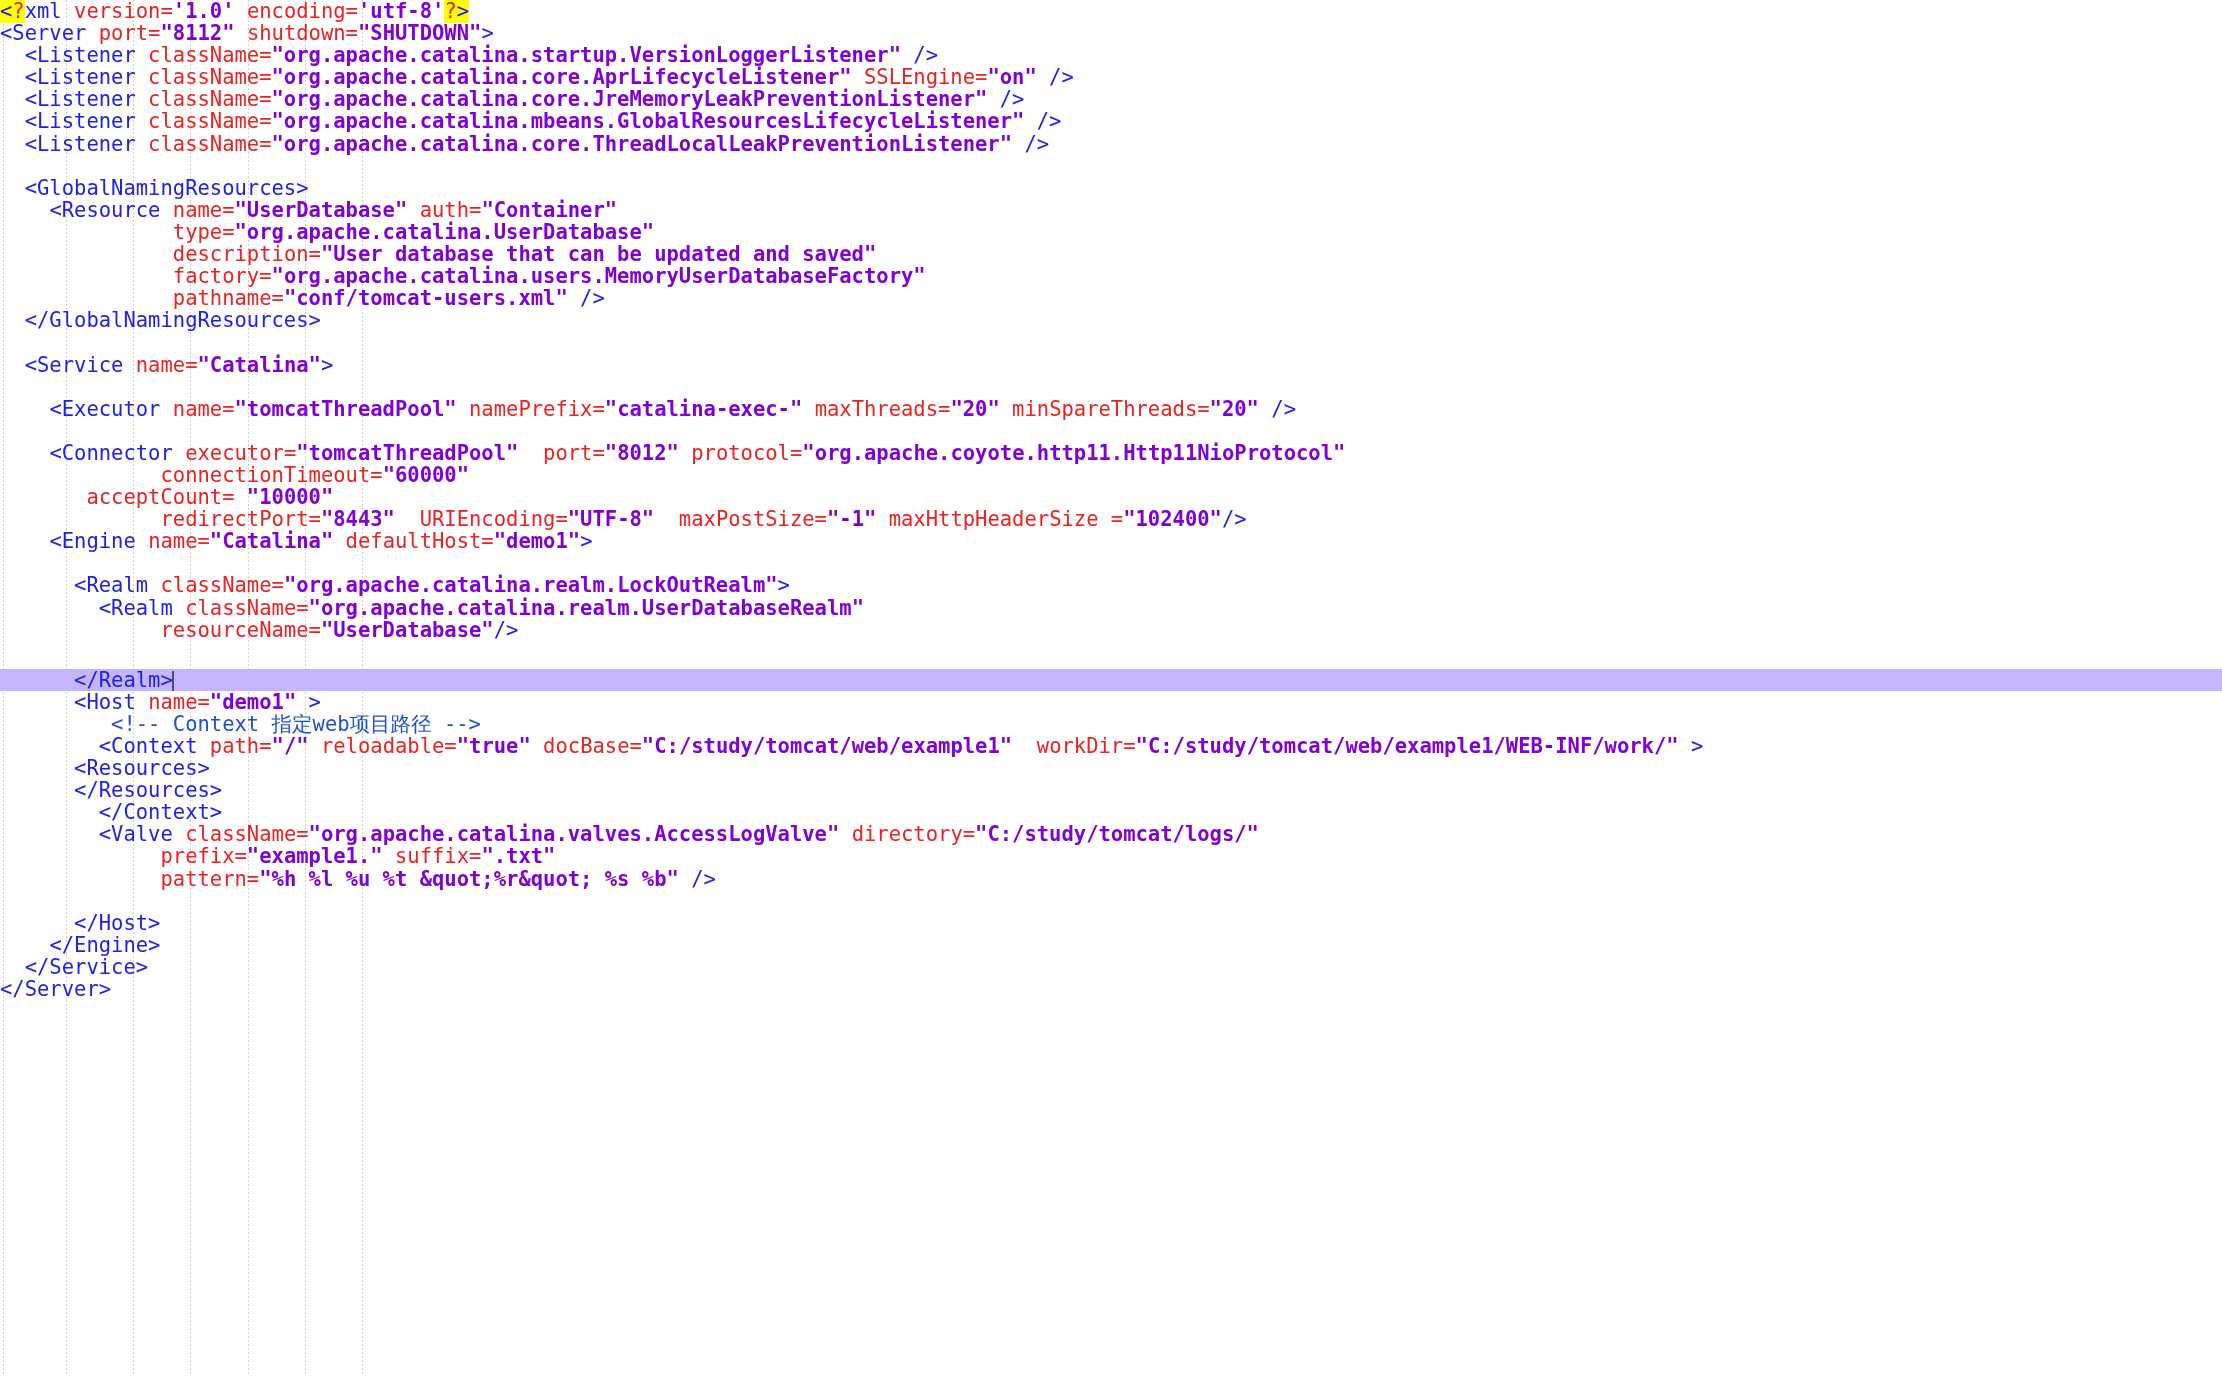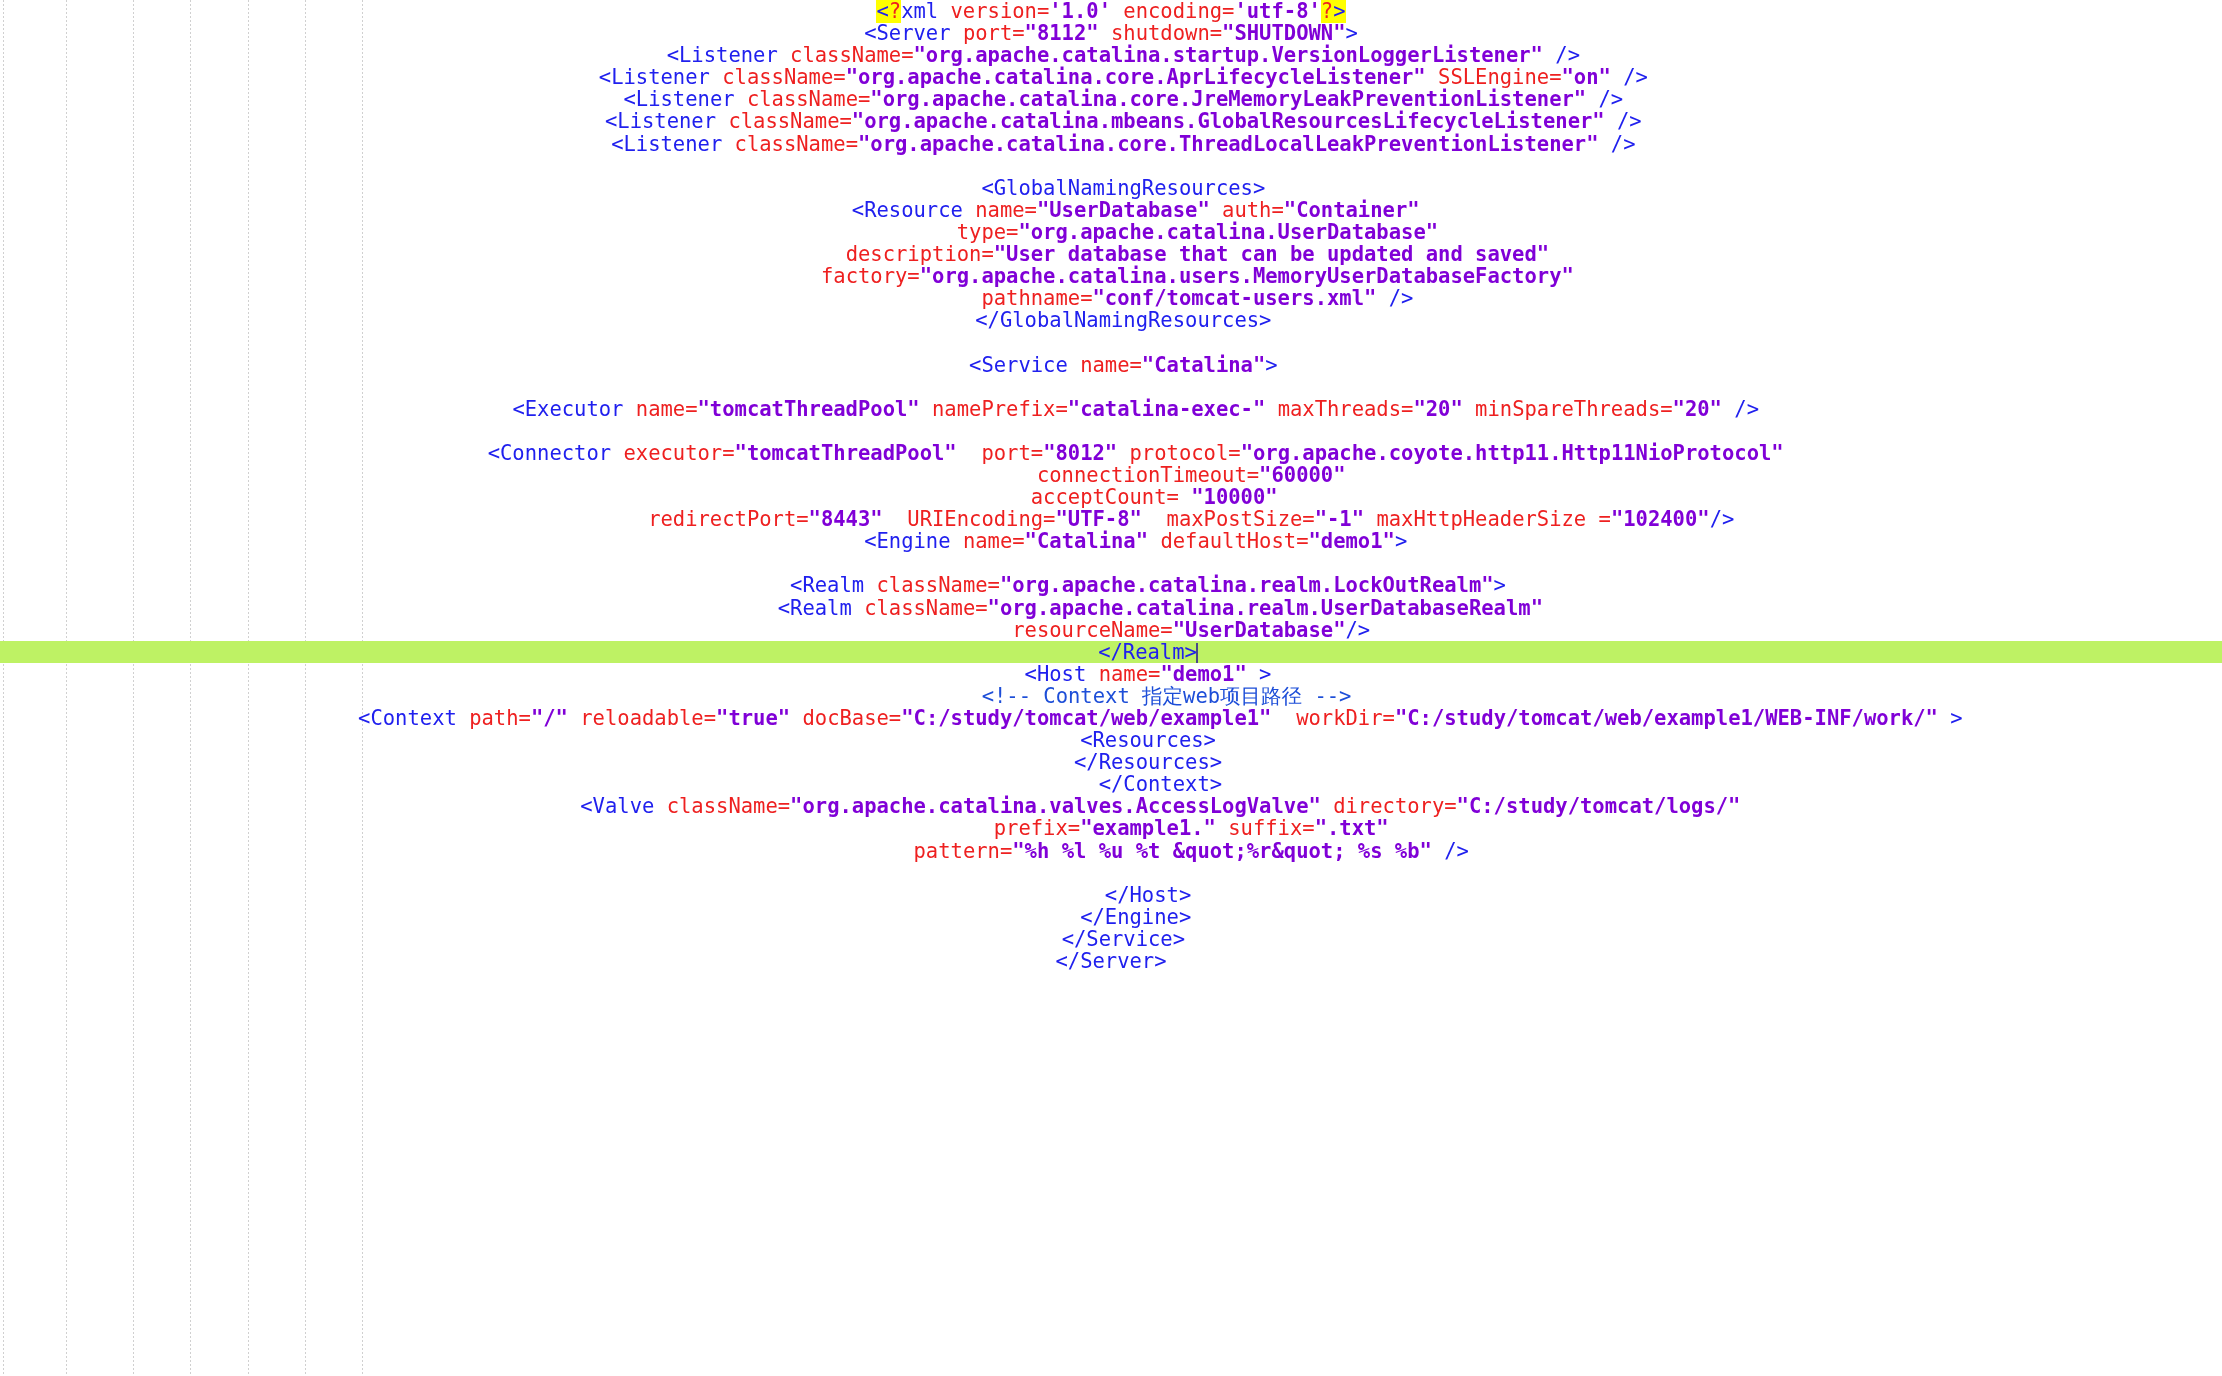--- a/index.html
+++ b/index.html
@@ -12,21 +12,20 @@
     width: 2222px;
     height: 1376px;
     overflow: hidden;
     font-family: "DejaVu Sans Mono", "Liberation Mono", monospace;
   }
   #editor {
     position: relative;
     width: 2022px;
     height: 1376px;
     background: #ffffff;
-    text-align: center;
   }
   
   .guides {
     position: absolute;
     top: 0;
     left: 0;
     width: 2222px;
     height: 1376px;
     pointer-events: none;
   }
@@ -50,21 +49,22 @@
     letter-spacing: 0px;
     white-space: pre;
     font-family: "DejaVu Sans Mono", "Liberation Mono", monospace;
   }
   .line {
     height: 22.1px;
     white-space: pre;
     position: relative;
   }
   .line.current {
-    background: #bef264;
+    background: #c4b5fd;
+    margin-top: 28px;
   }
   
   .tag      { color: #2020ee; }            
   .attr     { color: #ee2020; }            
   .val      { color: #8000d7; font-weight: bold; }
   .comment  { color: #1d4ed8; }            
   .hl       { background: #ffff00; }       
   .qmark    { color: #ee2020; }
   .caret {
     display: inline-block;

